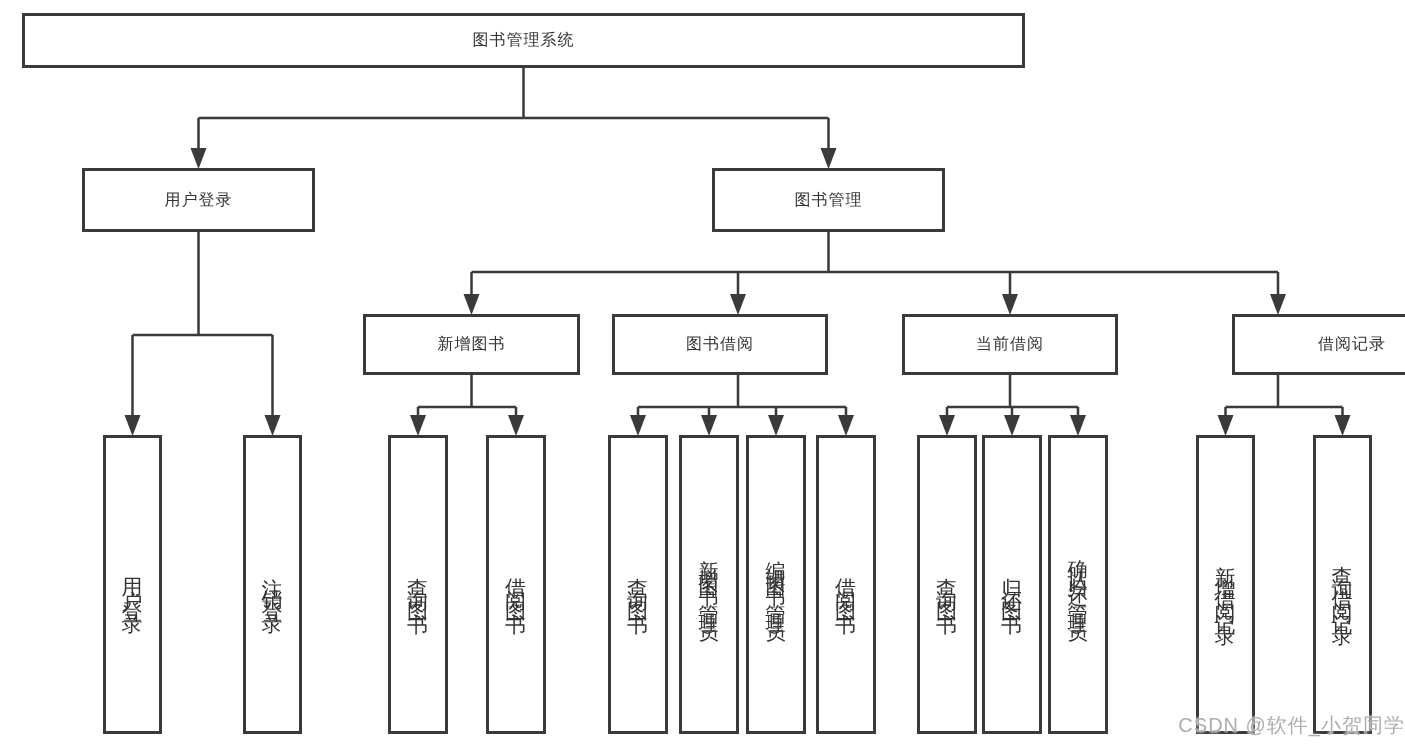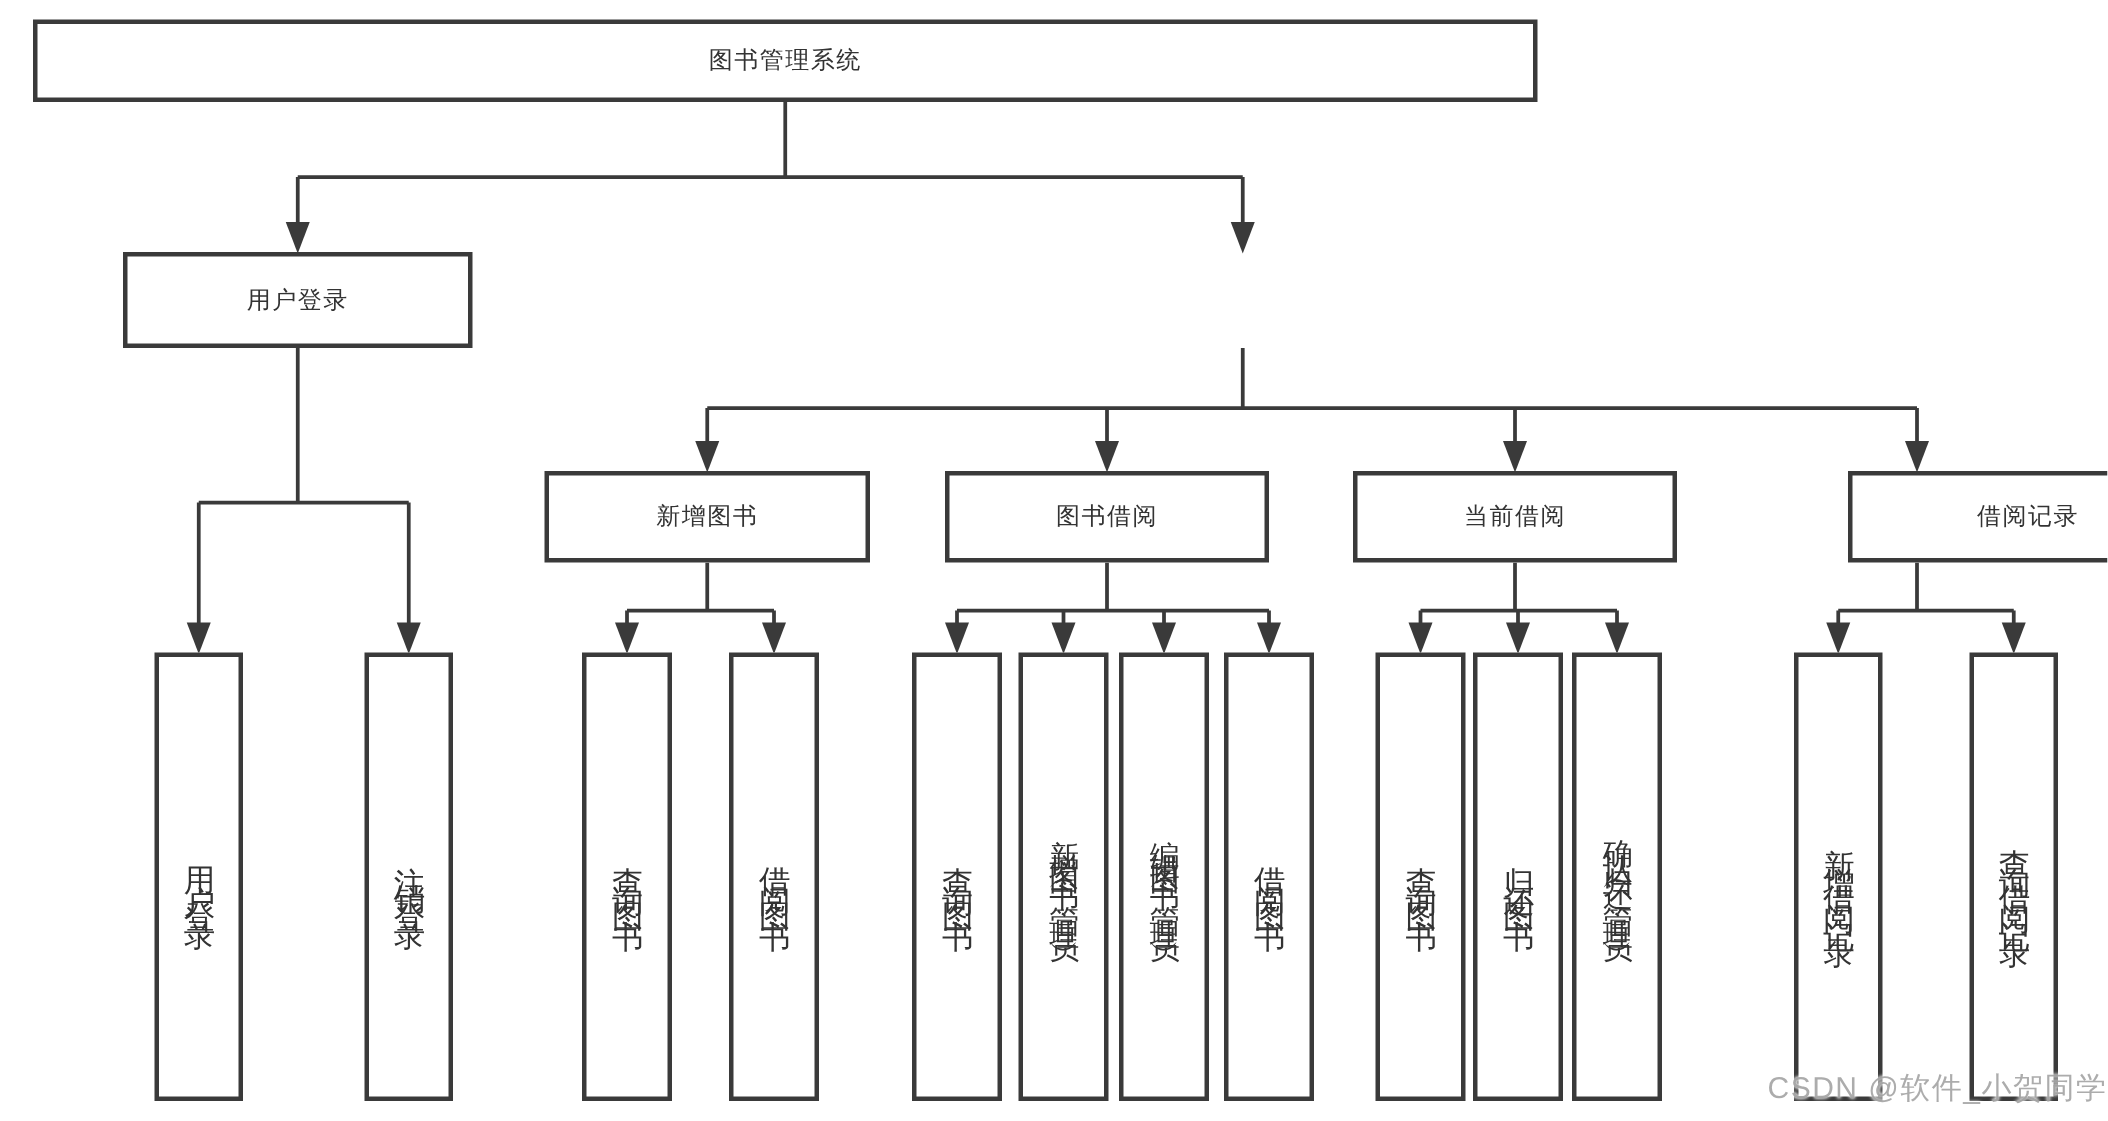--- a/index.html
+++ b/index.html
@@ -115,23 +115,24 @@
       <polygon points="1004,415 1020,415 1012,436"></polygon>
       <polygon points="1070,415 1086,415 1078,436"></polygon>
       <polygon points="1217.5,415 1233.5,415 1225.5,436"></polygon>
       <polygon points="1334.5,415 1350.5,415 1342.5,436"></polygon>
     </g>
   </svg>
 
   <div class="box" style="left:22px; top:13px; width:1003px; height:55px;">图书管理系统</div>
 
   <div class="box" style="left:82px; top:168px; width:233px; height:64px;">用户登录</div>
+  <div class="box" style="left:712px; top:168px; width:233px; height:64px;">图书管理</div>
 
   <div class="box" style="left:363px; top:314px; width:217px; height:61px;">新增图书</div>
-  <div class="box" style="left:630px; top:314px; width:216px; height:61px;">图书借阅</div>
+  <div class="box" style="left:612px; top:314px; width:216px; height:61px;">图书借阅</div>
   <div class="box" style="left:902px; top:314px; width:216px; height:61px;">当前借阅</div>
   <div class="box" style="left:1232px; top:314px; width:240px; height:61px;">借阅记录</div>
 
   <div class="vbox" style="left:103px; width:59px;">
     <span class="vt">用户登录</span>
   </div>
   <div class="vbox" style="left:243px; width:59px;">
     <span class="vt">注销登录</span>
   </div>
 

